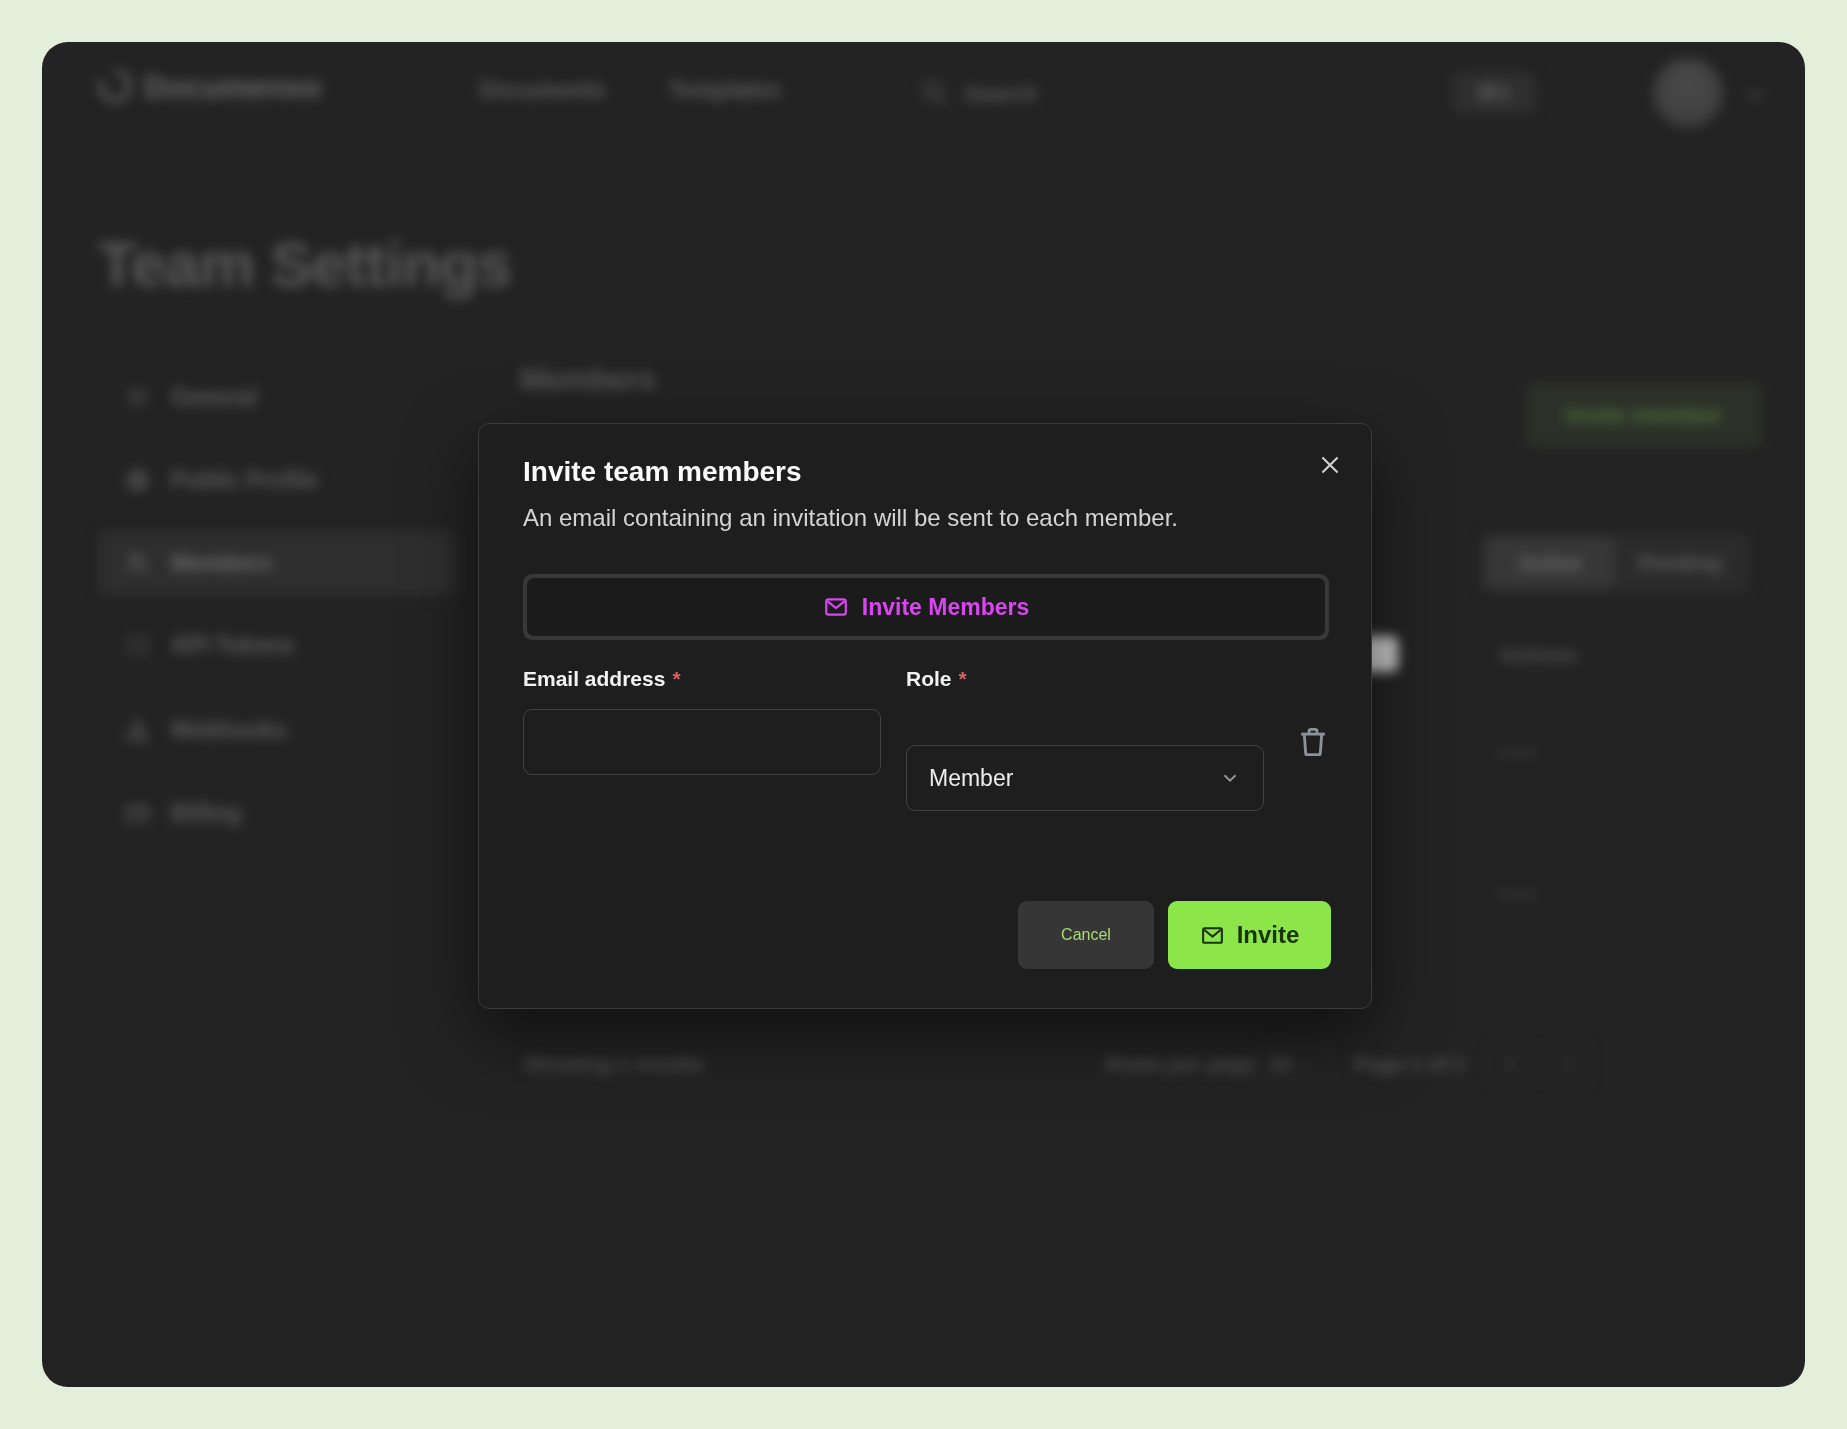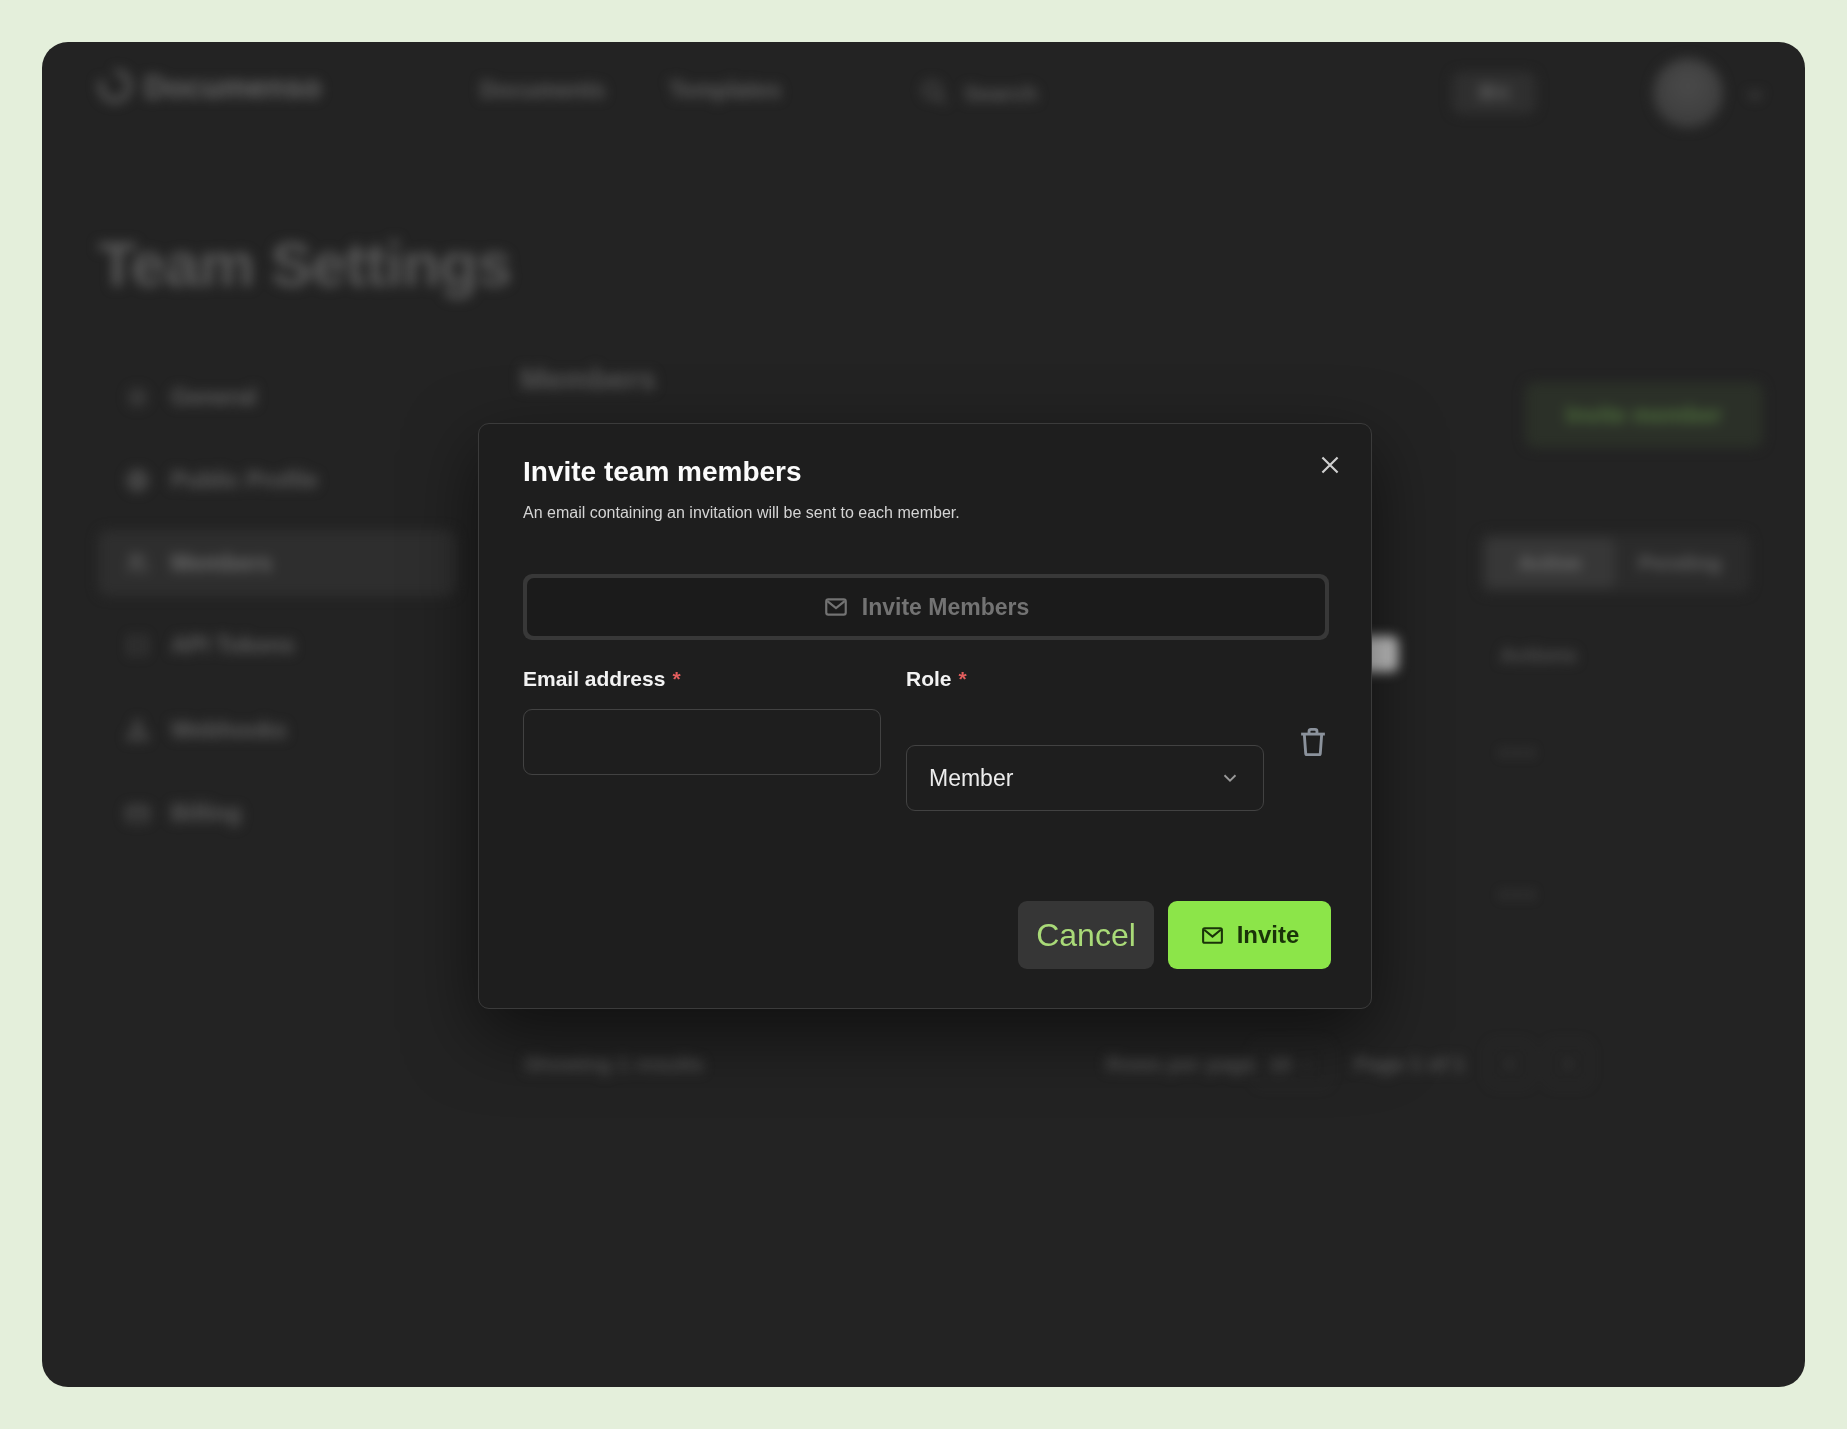--- a/index.html
+++ b/index.html
@@ -63,28 +63,28 @@
              display:flex; align-items:center; justify-content:center; color:#5a5a5a; }
   .pag-btn svg { width:20px; height:20px; }
   .pag-prev { left:1446px; } .pag-next { left:1504px; }
 
   
   .modal { position:absolute; left:436px; top:381px; width:894px; height:586px;
            background:#1e1e1e; border:1px solid #3b3b3b; border-radius:11px;
            box-shadow:0 25px 70px rgba(0,0,0,0.55); }
   .modal-close { position:absolute; right:28px; top:28px; width:26px; height:26px; color:#cfcfcf; cursor:pointer; }
   .modal-title { position:absolute; left:44px; top:32px; font-size:28px; font-weight:700; color:#fbfbfb; }
-  .modal-sub { position:absolute; left:44px; top:80px; font-size:16px; color:#d4d4d4; }
+  .modal-sub { position:absolute; left:44px; top:80px; font-size:24px; color:#d4d4d4; }
 
   .tabs { position:absolute; left:44px; top:150px; width:806px; height:66px;
           background:#383838; border-radius:9px; display:flex; padding:4px; }
   .tab { flex:1; display:flex; align-items:center; justify-content:center; gap:13px;
          font-size:23px; color:#e3e3e3; font-weight:500; border-radius:7px; cursor:pointer; }
   .tab svg { width:26px; height:26px; }
-  .tab.active { background:#1b1b1b; color:#737373; font-weight:600; }
+  .tab.active { background:#1b1b1b; color:#d946ef; font-weight:600; }
 
   .fld-label { position:absolute; top:243px; font-size:21px; font-weight:600; color:#f2f2f2; }
   .lbl-email { left:44px; } .lbl-role { left:427px; }
   .req { color:#e25d5d; margin-left:7px; }
 
   .email-input { position:absolute; left:44px; top:285px; width:358px; height:66px;
                  background:transparent; border:1px solid #424242; border-radius:9px;
                  color:#eee; font-size:22px; padding:0 20px; outline:none; font-family:inherit; }
   .role-select { position:absolute; left:427px; top:285px; width:358px; height:66px;
                  border:1px solid #424242; border-radius:9px; display:flex; align-items:center;
@@ -94,21 +94,21 @@
   .trash-btn { position:absolute; left:815px; top:299px; width:38px; height:38px; color:#8b929c; cursor:pointer; }
 
   .add-more { position:absolute; left:44px; top:384px; width:198px; height:60px;
               border:1px solid #424242; border-radius:9px; background:transparent;
               display:flex; align-items:center; justify-content:center; gap:13px;
               font-size:23px; font-weight:600; color:#f5f5f5; cursor:pointer; }
   .add-more svg { width:27px; height:27px; }
 
   .btn-cancel { position:absolute; left:539px; top:477px; width:136px; height:68px;
                 background:#363636; border-radius:9px; display:flex; align-items:center;
-                justify-content:center; font-size:32px; font-weight:500; color:#a9da78; cursor:pointer; }
+                justify-content:center; font-size:16px; font-weight:500; color:#a9da78; cursor:pointer; }
   .btn-invite { position:absolute; left:689px; top:477px; width:163px; height:68px;
                 background:#8ce549; border-radius:9px; display:flex; align-items:center;
                 justify-content:center; gap:12px; font-size:24px; font-weight:600; color:#1a3309; cursor:pointer; }
   .btn-invite svg { width:25px; height:25px; }
 </style>
 </head>
 <body>
 
 <div class="stage">
   <div class="app">

